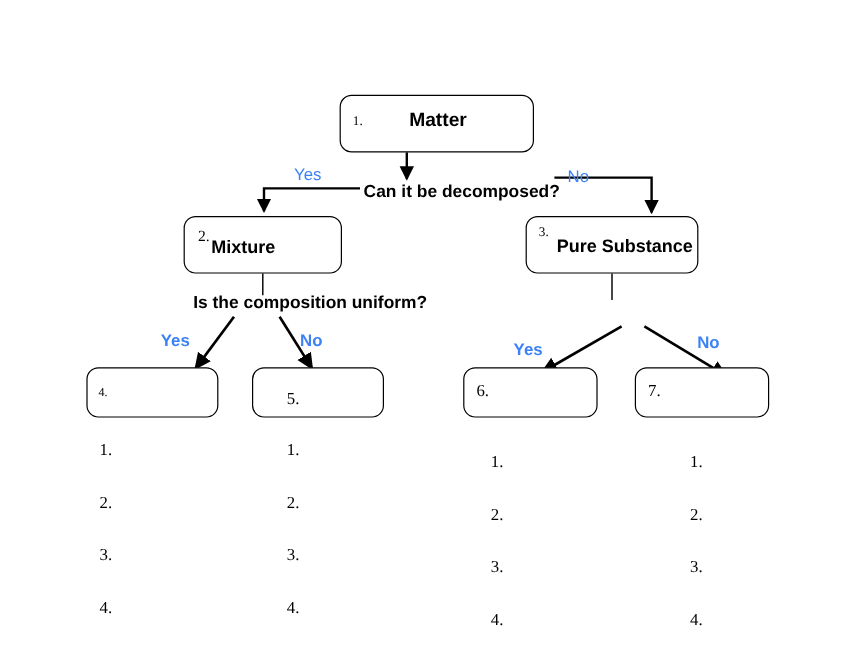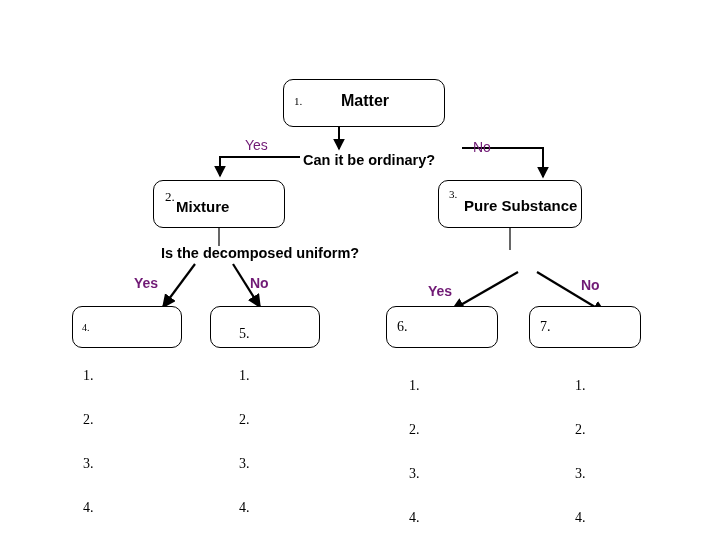--- a/index.html
+++ b/index.html
@@ -45,21 +45,21 @@
   }
   .question {
     position: absolute;
     font-weight: bold;
     white-space: nowrap;
     color: #000000;
   }
   .branch-label {
     position: absolute;
     white-space: nowrap;
-    color: #701a75;
+    color: #3b82f6;
   }
   .branch-label.bold {
     font-weight: bold;
   }
   .list-col {
     position: absolute;
   }
   .list-item {
     position: absolute;
     white-space: nowrap;
@@ -98,34 +98,34 @@
 
     <line x1="518" y1="272" x2="452" y2="310" stroke="#000000" stroke-width="2.2" marker-end="url(#arrowthin)"></line>
 
     <line x1="537" y1="272" x2="605" y2="313" stroke="#000000" stroke-width="2.2" marker-end="url(#arrowthin)"></line>
   </svg>
 
   <div class="node" style="left:283px; top:79px; width:162px; height:48px;"></div>
   <div class="node-num" style="left:294px; top:95px; font-size:11px;">1.</div>
   <div class="node-title" style="left:341px; top:92px; font-size:16px;text-align:center;">Matter</div>
 
-  <div class="question" style="left:303px; top:152px; font-size:14.5px;">Can it be ordinary?</div>
+  <div class="question" style="left:303px; top:152px; font-size:14.5px;">Can it be decomposed?</div>
 
   <div class="branch-label" style="left:245px; top:137px; font-size:14px;">Yes</div>
   <div class="branch-label" style="left:473px; top:139px; font-size:14px;">No</div>
 
   <div class="node" style="left:153px; top:180px; width:132px; height:48px;"></div>
   <div class="node-num" style="left:165px; top:189px; font-size:13px;">2.</div>
   <div class="node-title" style="left:176px; top:198px; font-size:15px;">Mixture</div>
 
   <div class="node" style="left:438px; top:180px; width:144px; height:48px;"></div>
   <div class="node-num" style="left:449px; top:188px; font-size:11px;">3.</div>
   <div class="node-title" style="left:464px; top:197px; font-size:15px;text-align:center;">Pure Substance</div>
 
-  <div class="question" style="left:161px; top:245px; font-size:14.5px;">Is the decomposed uniform?</div>
+  <div class="question" style="left:161px; top:245px; font-size:14.5px;">Is the composition uniform?</div>
 
   <div class="branch-label bold" style="left:134px; top:275px; font-size:14px;">Yes</div>
   <div class="branch-label bold" style="left:250px; top:275px; font-size:14px;">No</div>
 
 
   <div class="branch-label bold" style="left:428px; top:283px; font-size:14px;">Yes</div>
   <div class="branch-label bold" style="left:581px; top:277px; font-size:14px;">No</div>
 
   <div class="node" style="left:72px; top:306px; width:110px; height:42px;"></div>
   <div class="node-num" style="left:82px; top:322px; font-size:10px;">4.</div>

